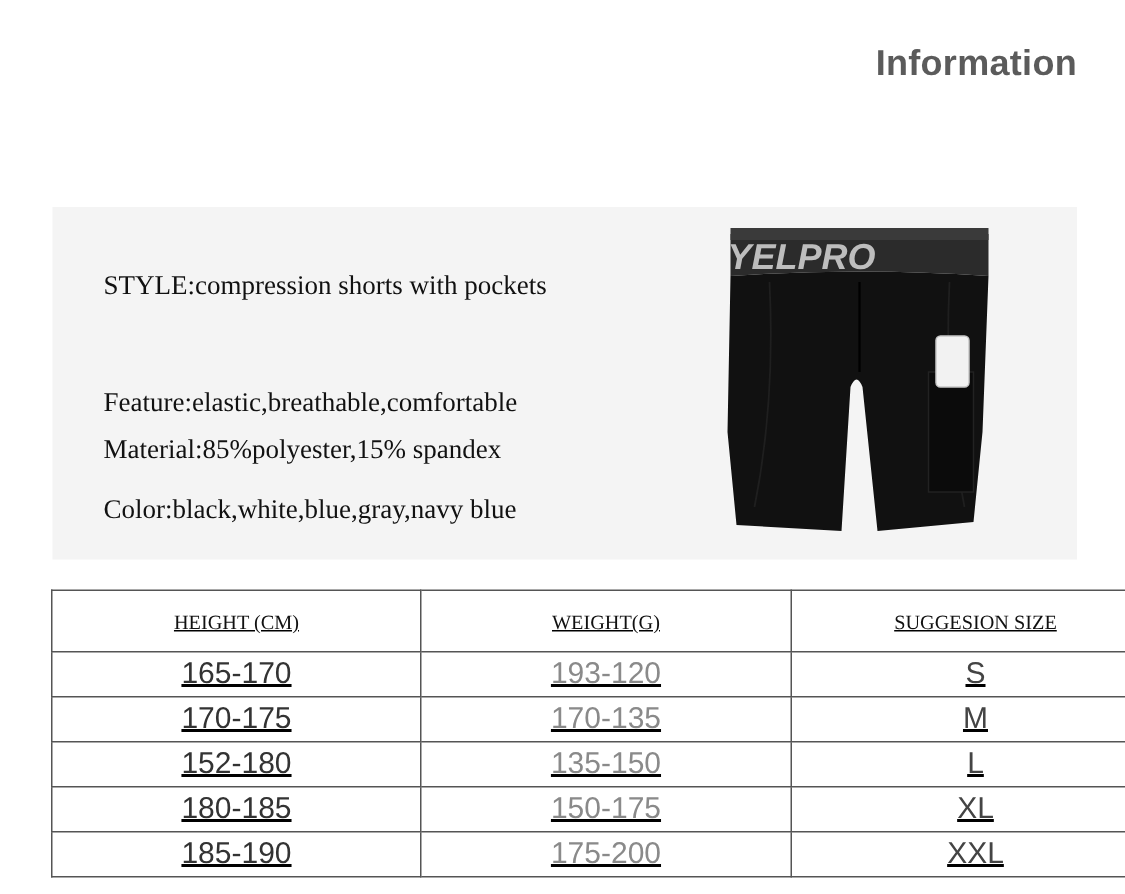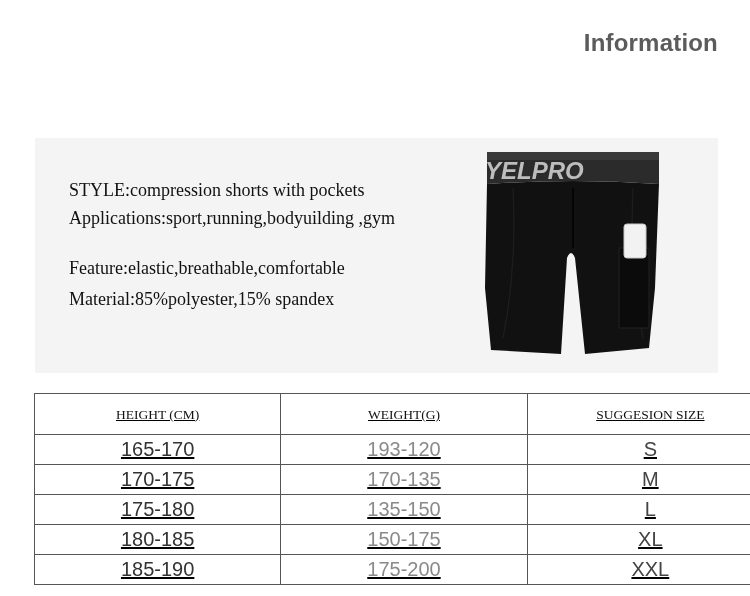--- a/index.html
+++ b/index.html
@@ -40,23 +40,23 @@
   td.w { color:#8a8a8a; }
   td.s { color:#444444; font-size:17px; }
 </style>
 </head>
 <body>
 
 <div class="title">Information</div>
 
 <div class="panel">
   <div class="spec" style="top:42px;">STYLE:compression shorts with pockets</div>
-  <div class="spec" style="top:70px;">Applications:sport,running,bodyuilding ,gym</div>
   <div class="spec" style="top:120px;">Feature:elastic,breathable,comfortable</div>
   <div class="spec" style="top:151px;">Material:85%polyester,15% spandex</div>
+  <div class="spec" style="top:191px;">Color:black,white,blue,gray,navy blue</div>
 
   <svg class="product" viewBox="0 0 198 220">
 
     <path d="M14 8 Q100 2 186 8 L186 36 Q100 30 14 36 Z" fill="#2b2b2b"></path>
     <text x="12" y="31" font-family="Liberation Sans, sans-serif" font-weight="bold" font-style="italic" font-size="24" fill="#bdbdbd">YELPRO</text>
     <rect x="14" y="4" width="172" height="8" fill="#3a3a3a"></rect>
 
     <path d="M14 36 Q100 30 186 36 L182 140 L176 200 L112 206 L102 110 Q98 100 94 110 L88 206 L18 202 L12 140 Z" fill="#111111"></path>
     <path d="M100 40 L100 100" stroke="#000" stroke-width="1.5"></path>
     <path d="M40 40 Q44 120 30 190" stroke="#1f1f1f" stroke-width="1.2" fill="none"></path>
@@ -81,21 +81,21 @@
       <td class="h">165-170</td>
       <td class="w">193-120</td>
       <td class="s">S</td>
     </tr>
     <tr>
       <td class="h">170-175</td>
       <td class="w">170-135</td>
       <td class="s">M</td>
     </tr>
     <tr>
-      <td class="h">175-180</td>
+      <td class="h">152-180</td>
       <td class="w">135-150</td>
       <td class="s">L</td>
     </tr>
     <tr>
       <td class="h">180-185</td>
       <td class="w">150-175</td>
       <td class="s">XL</td>
     </tr>
     <tr>
       <td class="h">185-190</td>

